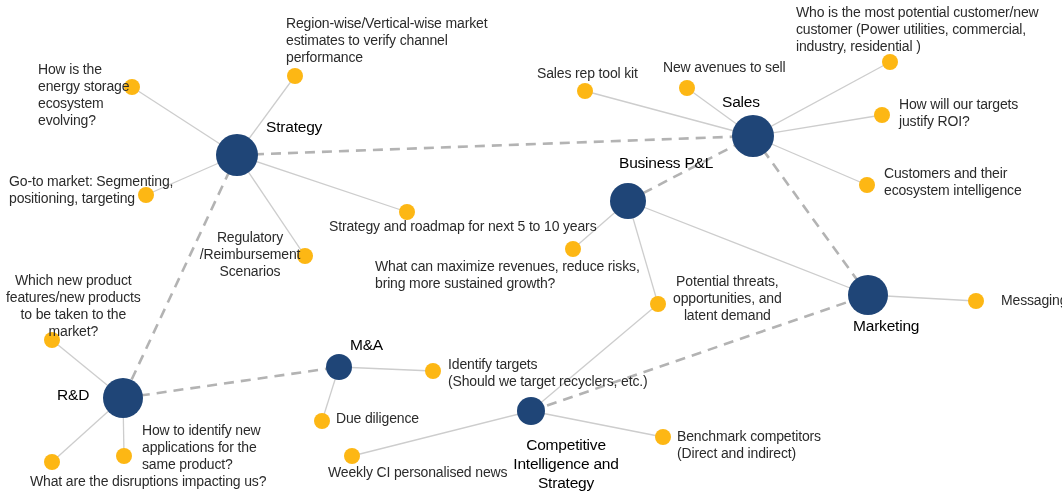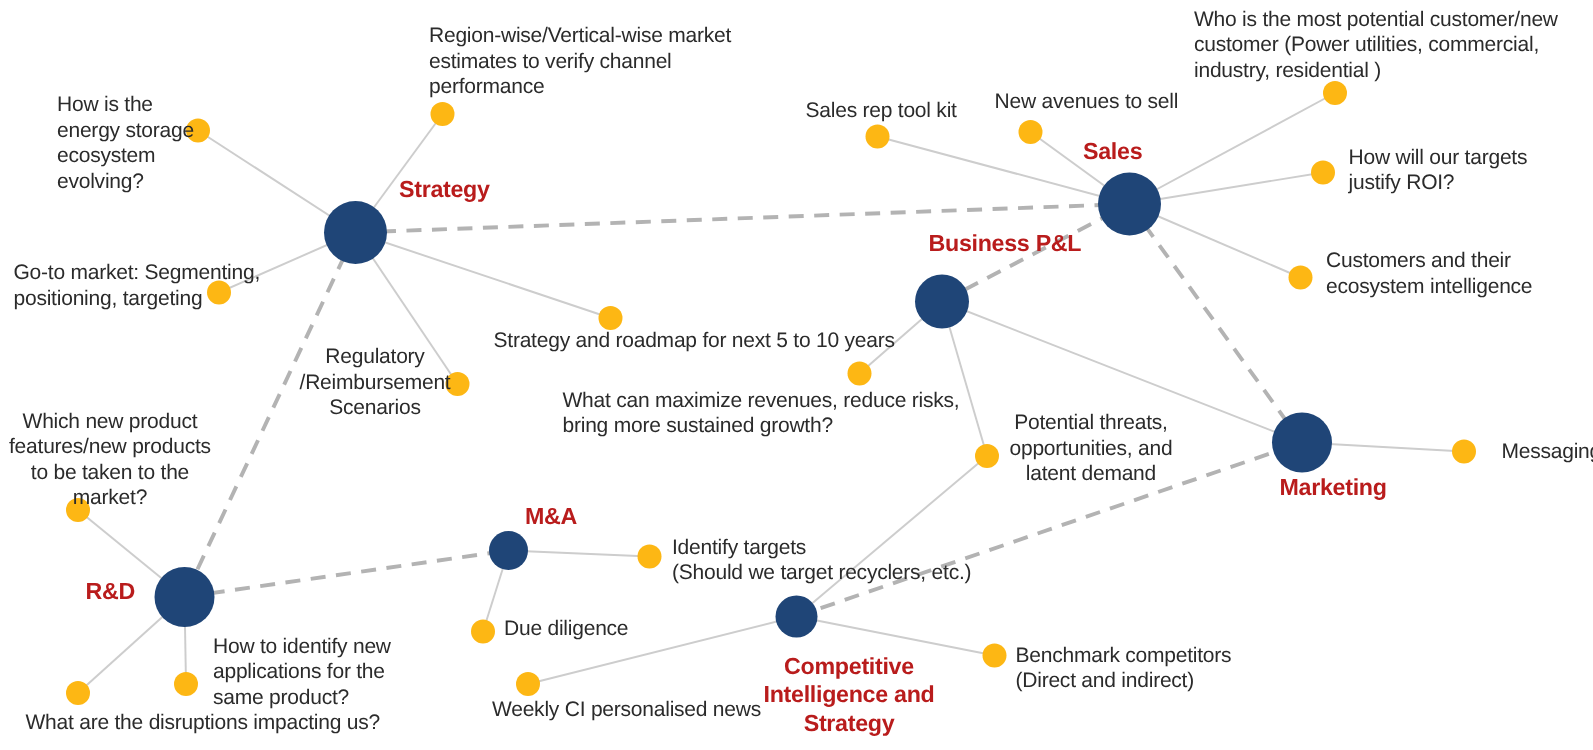--- a/index.html
+++ b/index.html
@@ -11,21 +11,21 @@
   #edge-layer line.solid{stroke:#cdcdcd;stroke-width:1.3;}
   #edge-layer line.dashed{stroke:#b3b3b3;stroke-width:2.6;stroke-dasharray:10 7;}
   .dot{position:absolute;border-radius:50%;}
   .hub-dot{background:#1f4577;}
   .topic-dot{background:#fdb714;}
   .label{
     position:absolute;white-space:pre-line;width:max-content;
     color:#2b2b2b;font-size:14px;line-height:17px;letter-spacing:-0.15px;
   }
   .hub-label{
-    font-weight:bold;font-size:15.5px;line-height:19px;color:#b91c1c;letter-spacing:-0.2px;
+    font-weight:normal;font-size:15.5px;line-height:19px;color:#000000;letter-spacing:-0.2px;
   }
   .centered{transform:translateX(-50%);text-align:center;}
 </style>
 </head>
 <body>
 
 <div class="canvas">
   <svg id="edge-layer" xmlns="http://www.w3.org/2000/svg">
       <line x1="237" y1="155" x2="753" y2="136" class="dashed"></line>
       <line x1="237" y1="155" x2="123" y2="398" class="dashed"></line>
@@ -122,20 +122,20 @@
       <div class="dot topic-dot" style="left: 425px; top: 363px; width: 16px; height: 16px; background: rgb(253, 183, 20);"></div>
       <div class="label" style="left: 448px; top: 356px;">Identify targets
 (Should we target recyclers, etc.)</div>
       <div class="dot topic-dot" style="left: 314px; top: 413px; width: 16px; height: 16px; background: rgb(253, 183, 20);"></div>
       <div class="label" style="left: 336px; top: 410px;">Due diligence</div>
       <div class="dot topic-dot" style="left: 116px; top: 448px; width: 16px; height: 16px; background: rgb(253, 183, 20);"></div>
       <div class="label" style="left: 142px; top: 422px;">How to identify new
 applications for the
 same product?</div>
       <div class="dot topic-dot" style="left: 44px; top: 454px; width: 16px; height: 16px; background: rgb(253, 183, 20);"></div>
-      <div class="label" style="left: 17px; top: 473px;">What are the disruptions impacting us?</div>
+      <div class="label" style="left: 30px; top: 473px;">What are the disruptions impacting us?</div>
       <div class="dot topic-dot" style="left: 344px; top: 448px; width: 16px; height: 16px; background: rgb(253, 183, 20);"></div>
       <div class="label" style="left: 328px; top: 464px;">Weekly CI personalised news</div>
       <div class="dot topic-dot" style="left: 655px; top: 429px; width: 16px; height: 16px; background: rgb(253, 183, 20);"></div>
       <div class="label" style="left: 677px; top: 428px;">Benchmark competitors
 (Direct and indirect)</div>
     </div>
 </div>
 
 </body></html>

